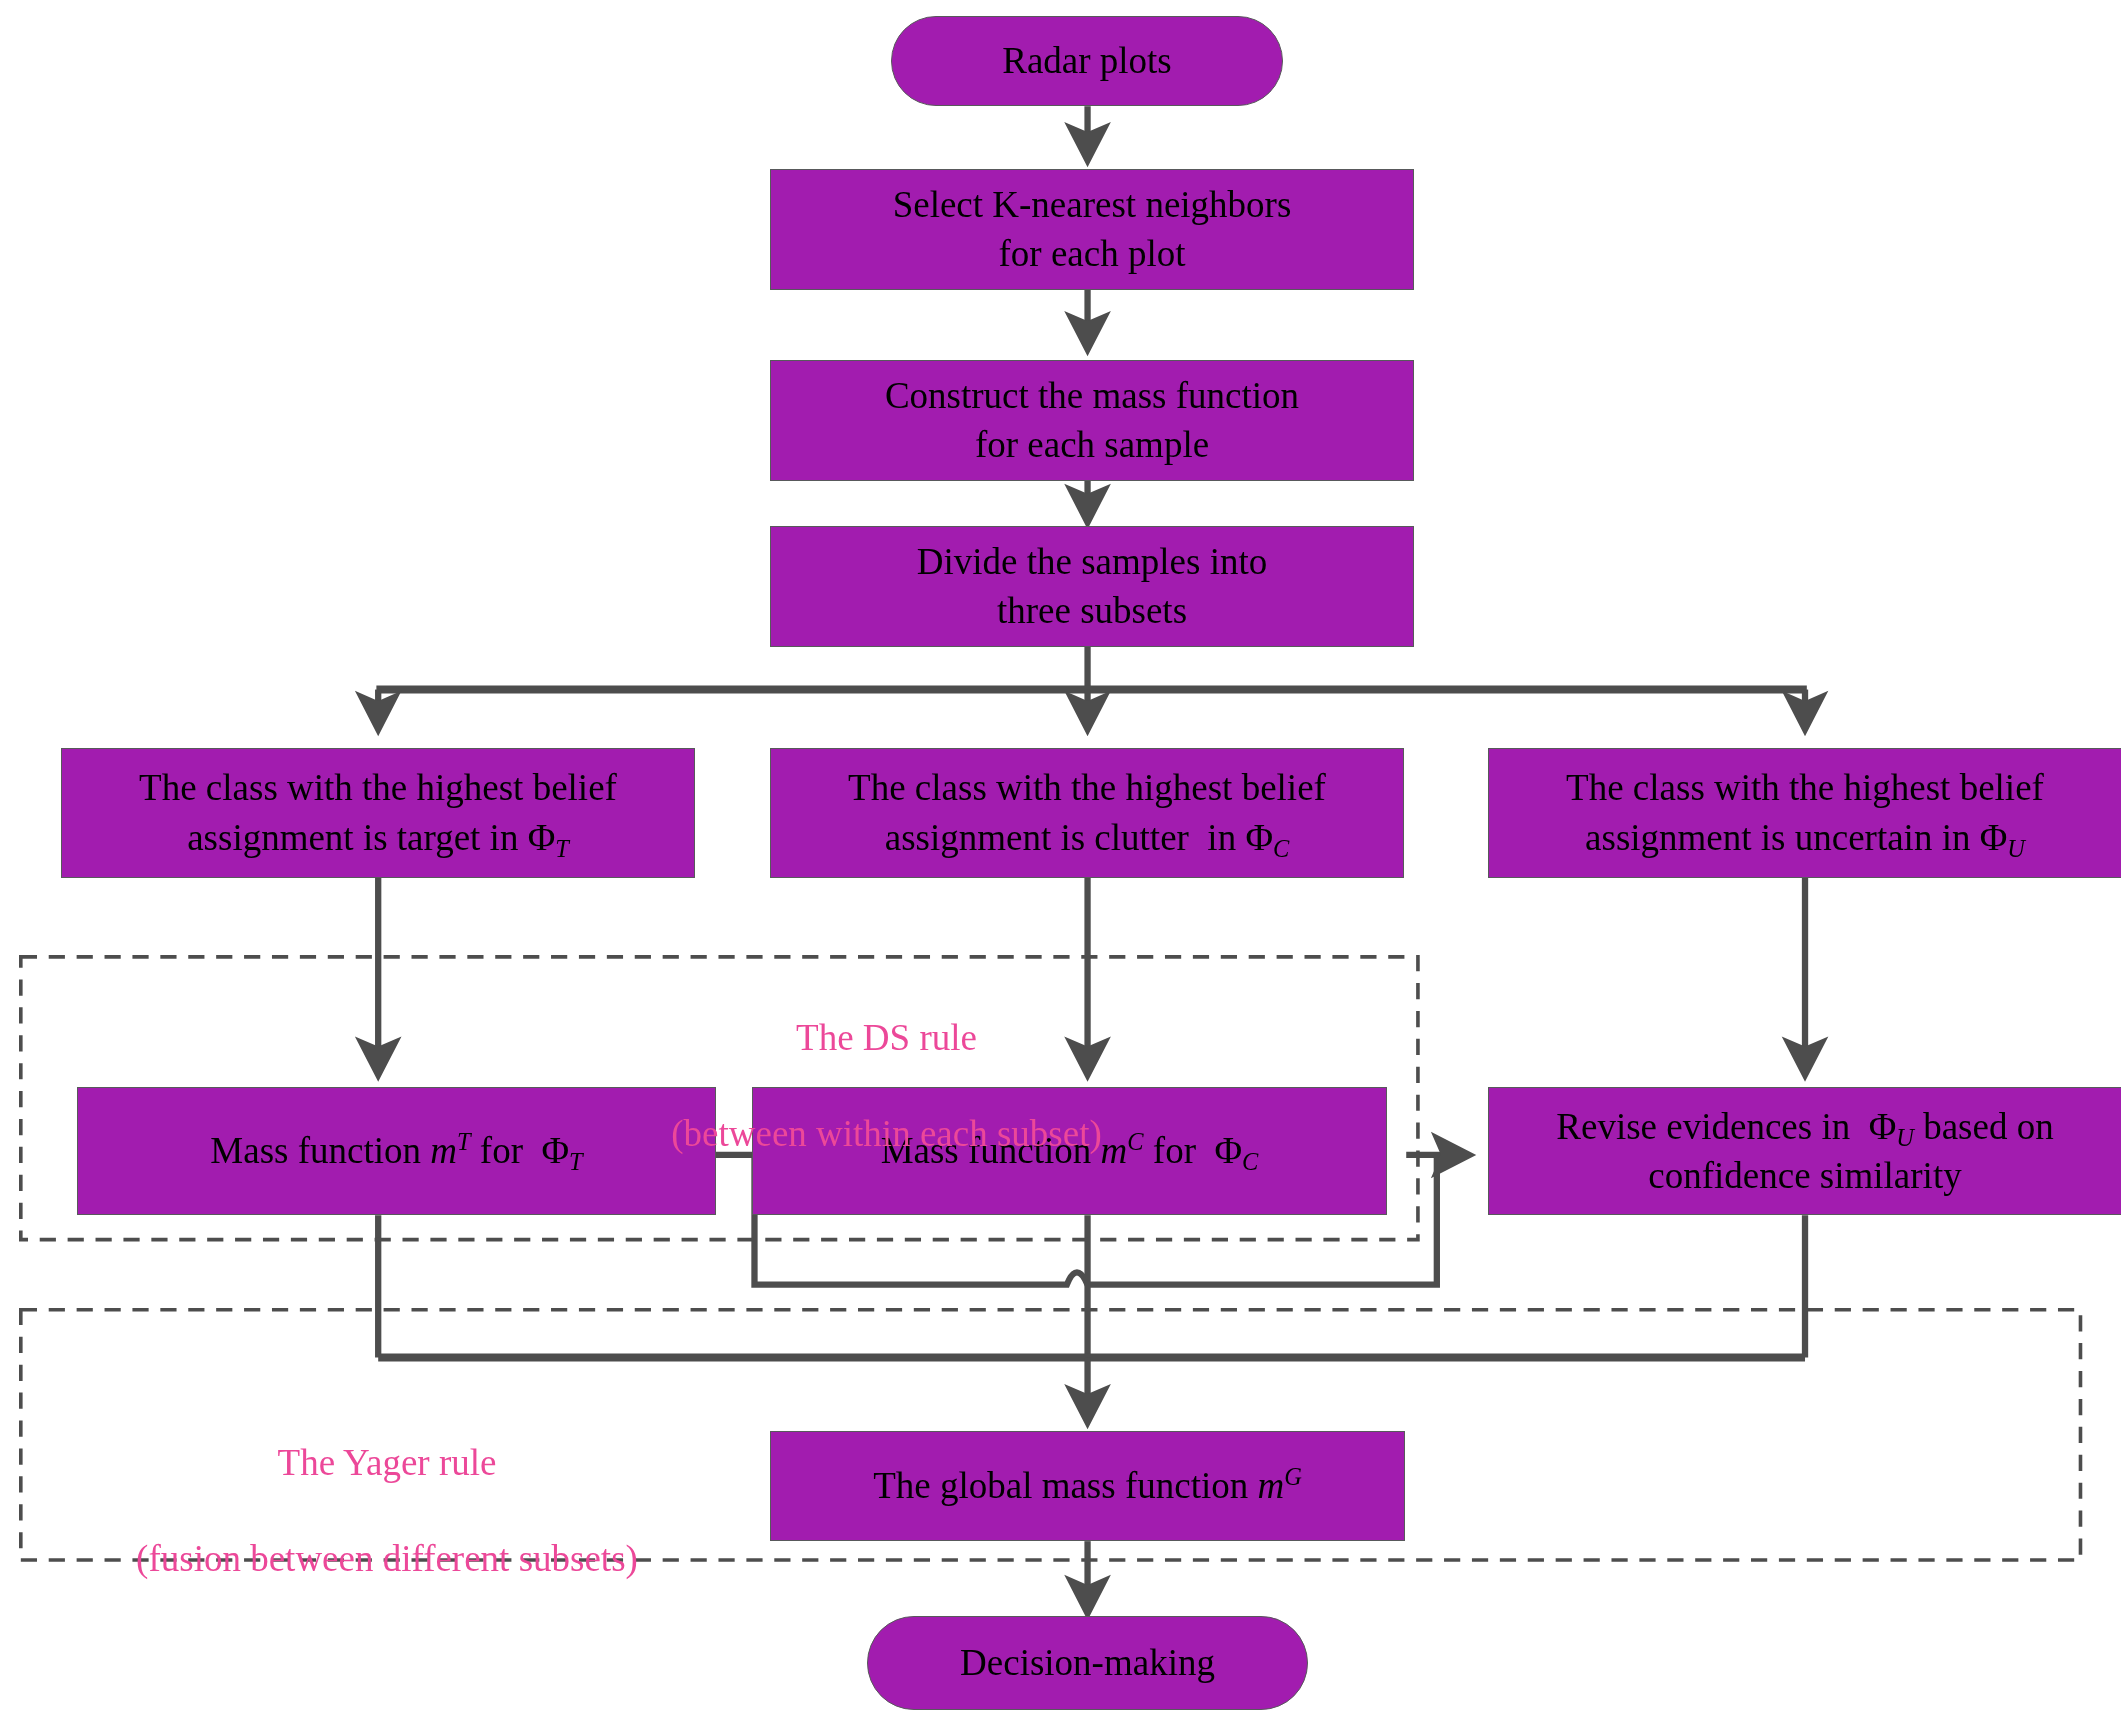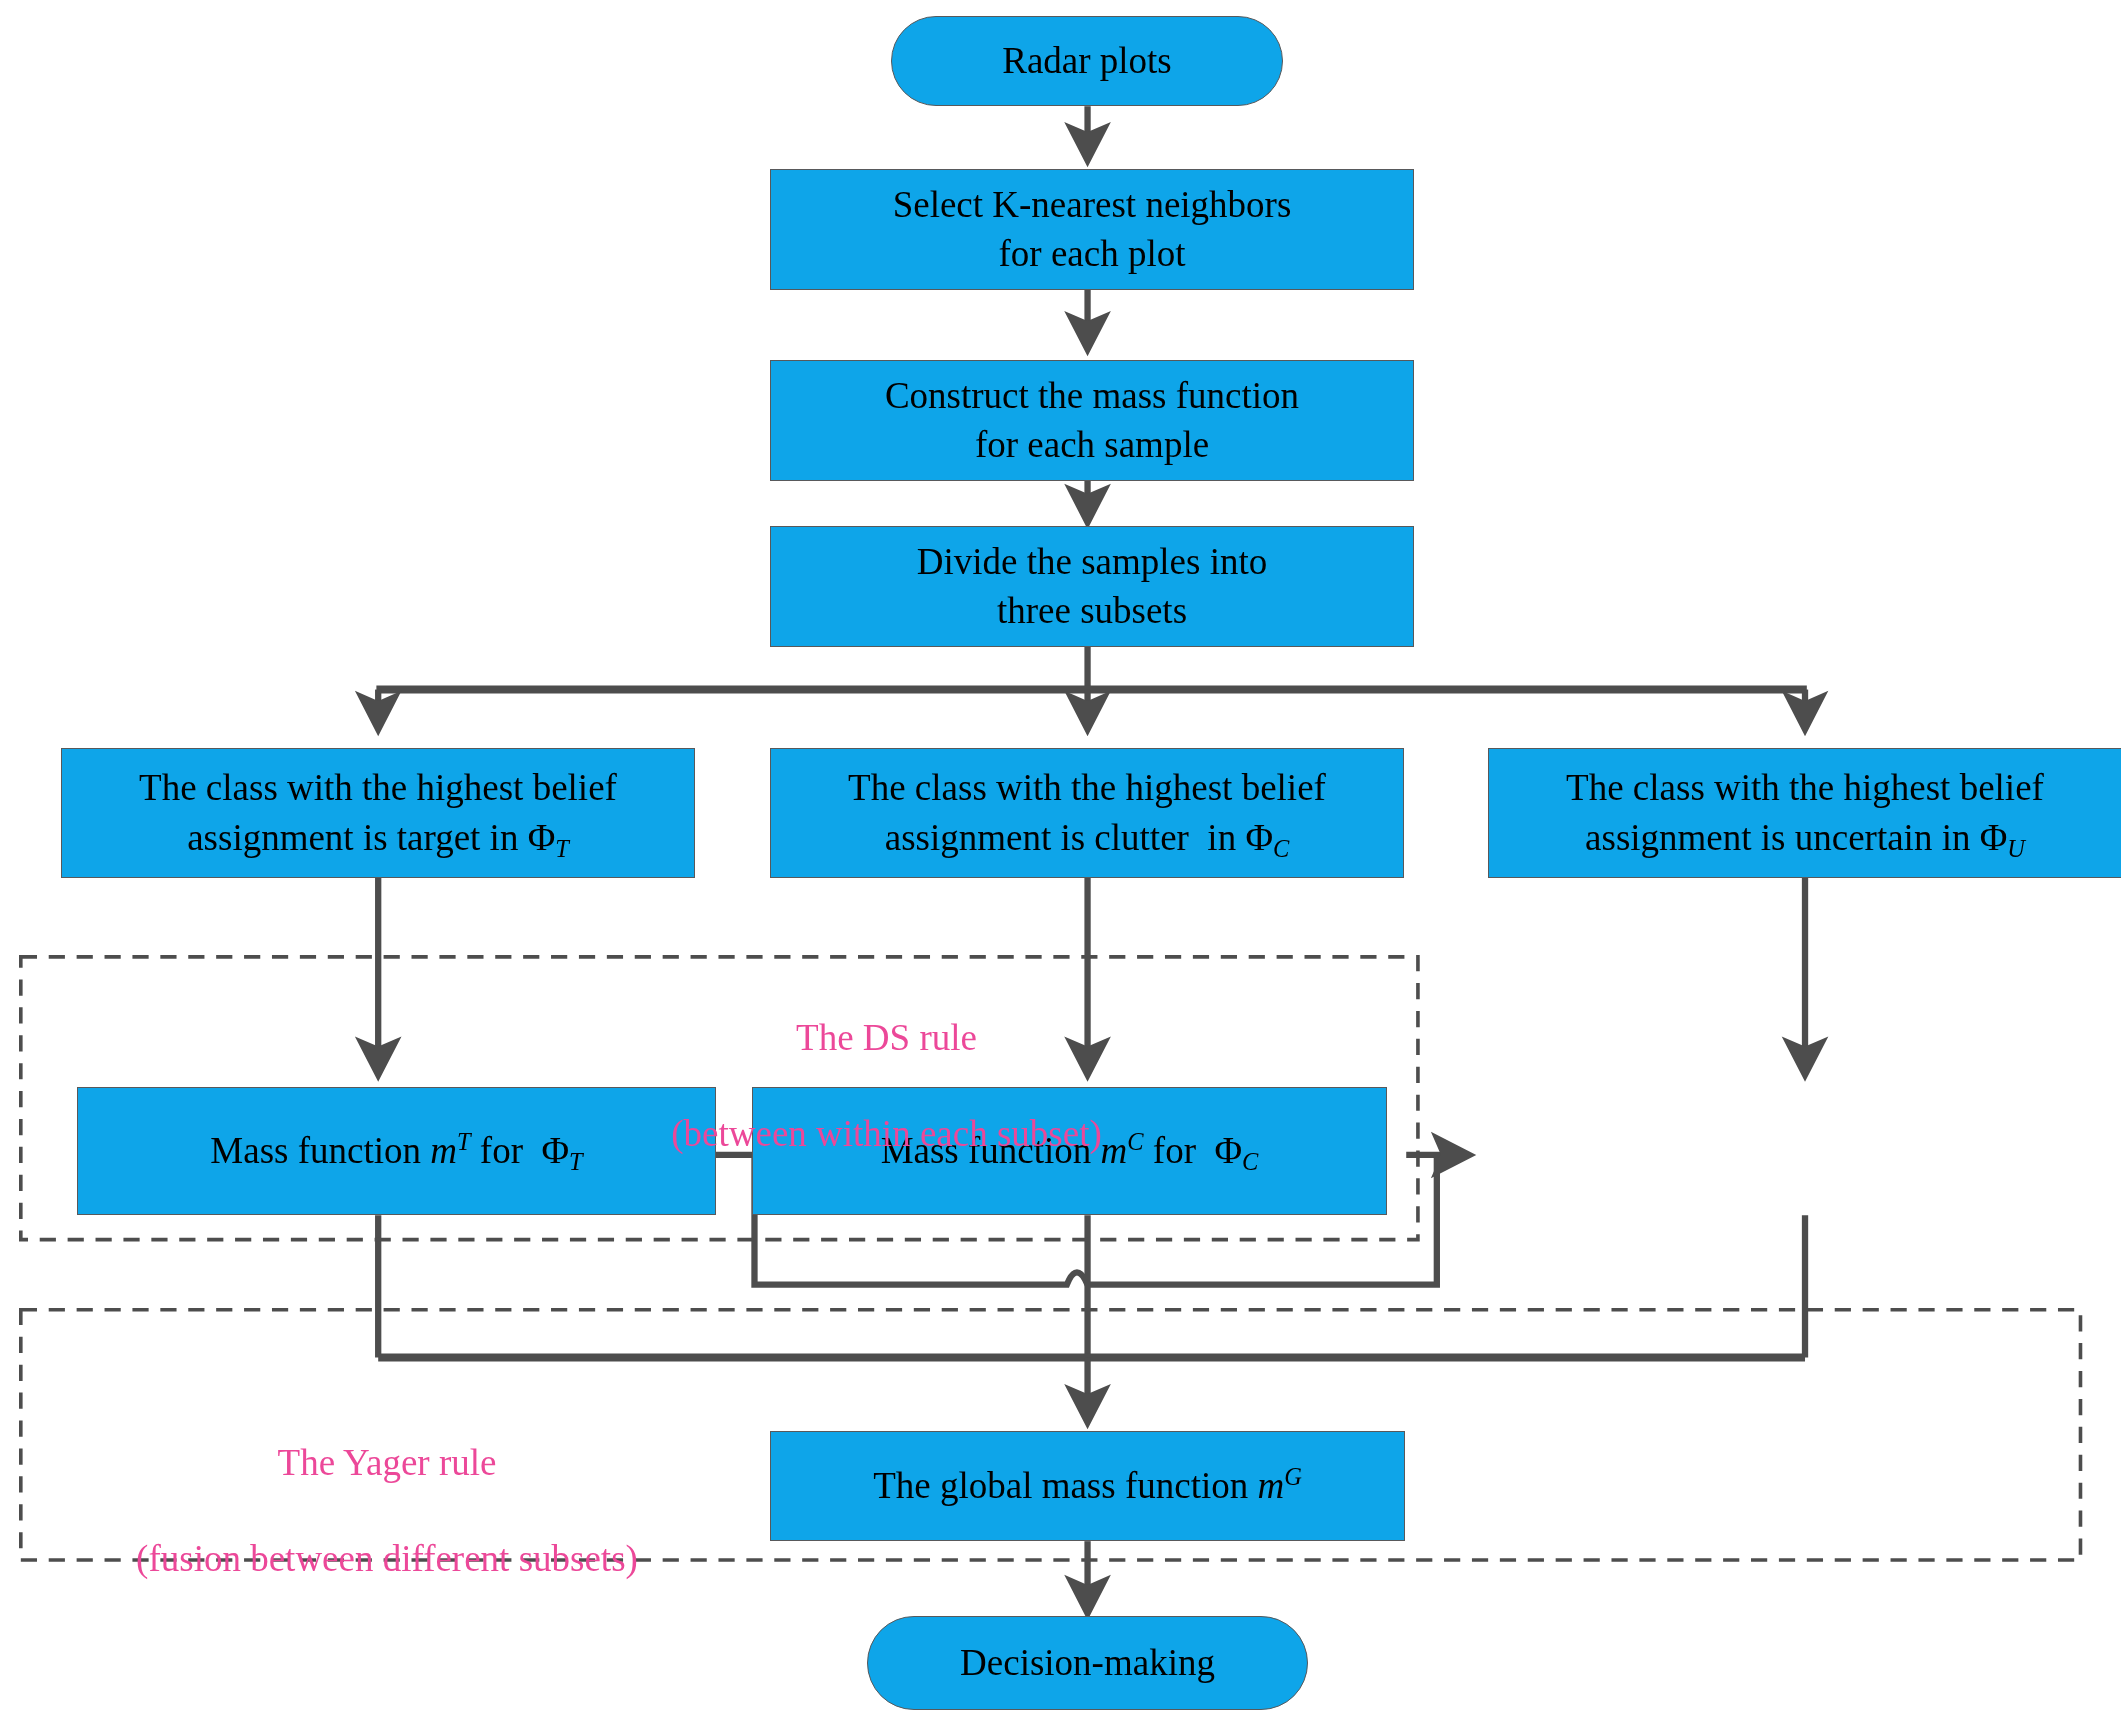--- a/index.html
+++ b/index.html
@@ -25,21 +25,21 @@
     height: 1732px;
     pointer-events: none;
   }
   .node {
     position: absolute;
     box-sizing: border-box;
     display: flex;
     align-items: center;
     justify-content: center;
     text-align: center;
-    background: #0ea5e9;
+    background: #a21caf;
     border: 1.8px solid #58595b;
     color: #000000;
     line-height: 1.30;
     z-index: 5;
   }
   .node.terminator {
     border-radius: 899px;
     border: 1.8px solid #58595b;
   }
   .node .txt {
@@ -175,20 +175,26 @@
       <span>Mass function </span><var>m</var><sup>T</sup><span style="white-space:pre;"> for  </span><span class="phi">Φ</span><sub>T</sub>
     </span>
   </div>
 
   <div class="node fs-main" style="left:752px; top:1087px; width:635px; height:128px;">
     <span class="txt">
       <span>Mass function </span><var>m</var><sup>C</sup><span style="white-space:pre;"> for  </span><span class="phi">Φ</span><sub>C</sub>
     </span>
   </div>
 
+  <div class="node fs-main" style="left:1488px; top:1087px; width:634px; height:128px;">
+    <span class="txt">
+      <span style="white-space:pre;">Revise evidences in  </span><span class="phi">Φ</span><sub>U</sub><span> based on</span><br>
+      <span>confidence similarity</span>
+    </span>
+  </div>
 
   <div class="node fs-main" style="left:770px; top:1431px; width:635px; height:110px;">
     <span class="txt">
       <span>The global mass function </span><var>m</var><sup>G</sup>
     </span>
   </div>
 
   <div class="node terminator fs-main" style="left:867px; top:1616px; width:441px; height:94px;">
     <span class="txt">Decision-making</span>
   </div>

